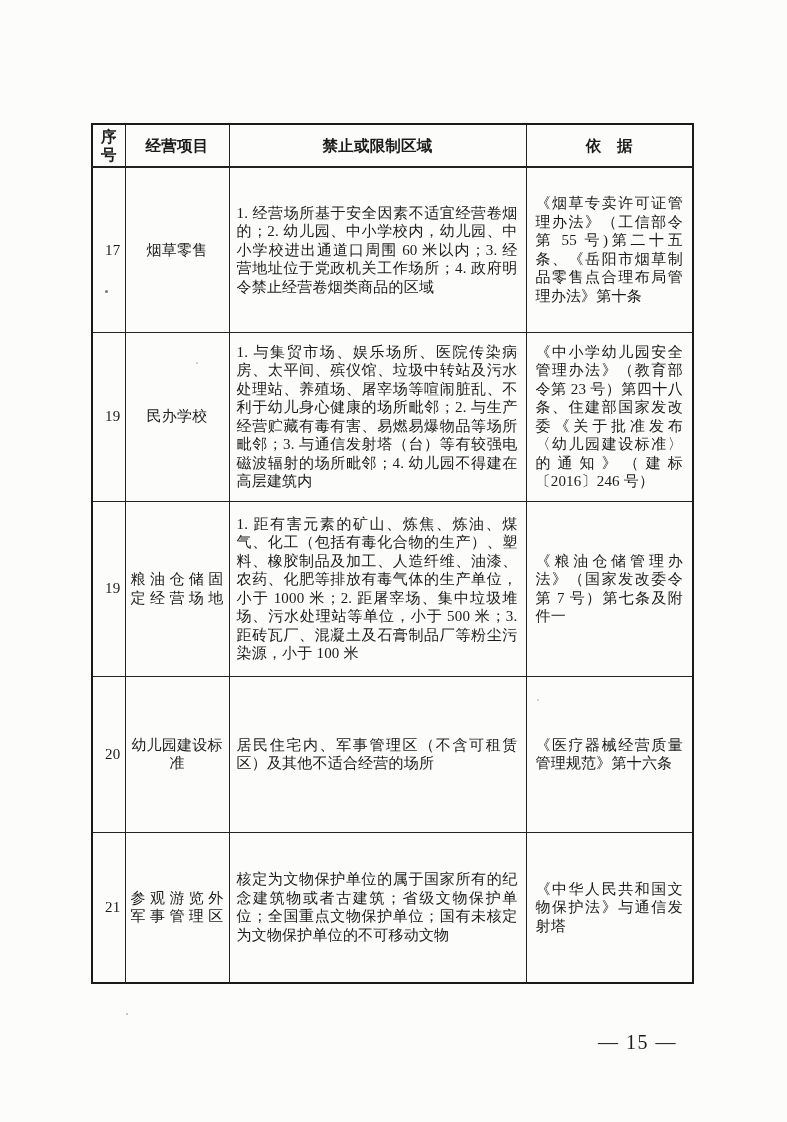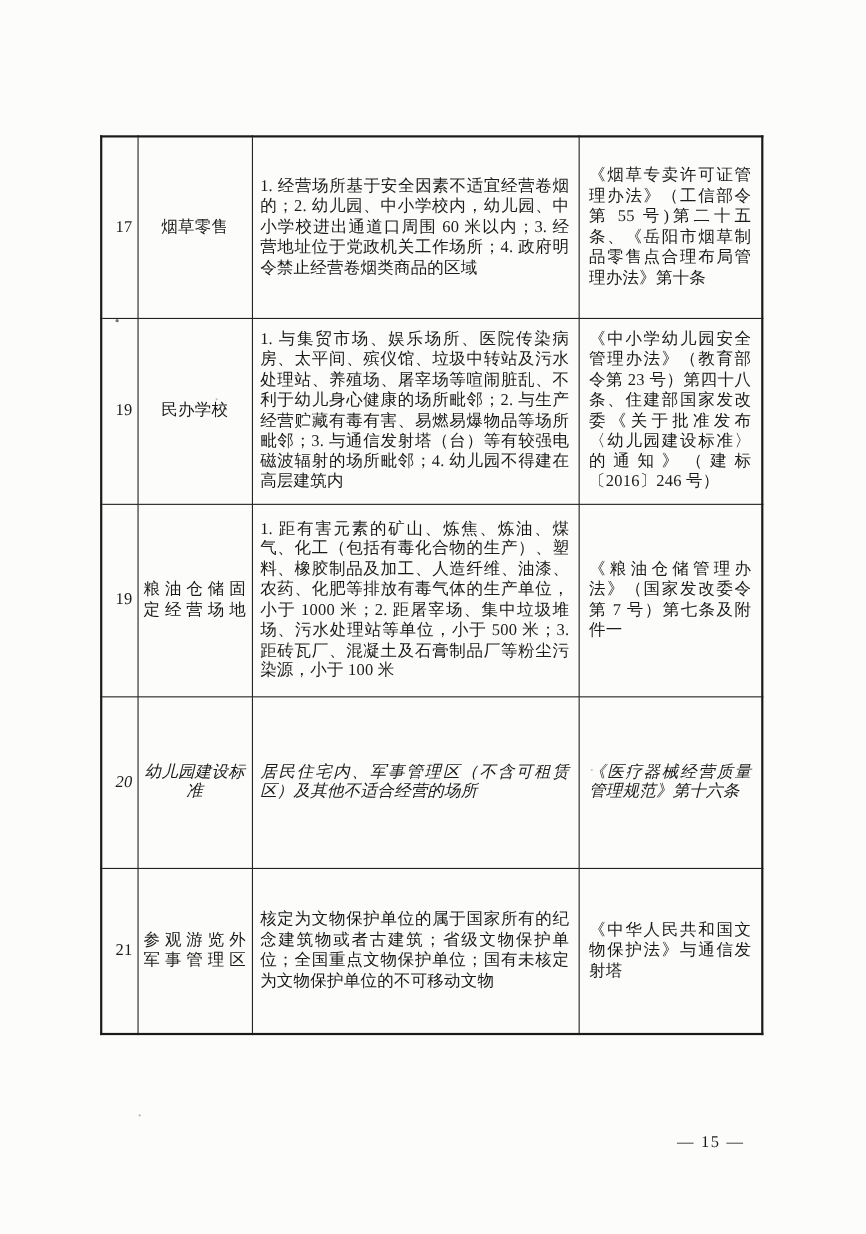--- a/index.html
+++ b/index.html
@@ -32,21 +32,21 @@
     vertical-align: middle;
     font-size: 15px;
     line-height: 18.5px;
     letter-spacing: 0.2px;
     overflow: hidden;
   }
   tr.head    { height: 43px; }
   tr.row-17  { height: 165px; }
   tr.row-18  { height: 169px; }
   tr.row-19  { height: 175px; }
-  tr.row-20  { height: 156px; font-style: italic; }
+  tr.row-20  { height: 156px; }
   tr.row-21  { height: 151px; }
   th {
     font-weight: bold;
     font-size: 15.5px;
     line-height: 18px;
     text-align: center;
     padding: 2px 1px;
     border-bottom-width: 2px;
   }
   td.c-no {
@@ -67,21 +67,21 @@
     text-align: justify;
   }
   td.c-basis {
     padding: 4px 9px;
     text-align: justify;
   }
   .page-num {
     position: absolute;
     top: 1031px;
     right: 110px;
-    font-size: 15px;
+    font-size: 20px;
     letter-spacing: 1.5px;
     color: #1b1b1b;
     white-space: nowrap;
   }
   
   .speck {
     position: absolute;
     background: #4a4a4a;
     border-radius: 50%;
     opacity: 0.75;
@@ -97,20 +97,26 @@
 <div class="sheet">
 
   <table class="main">
     <colgroup>
       <col class="w-no">
         <col class="w-item">
         <col class="w-area">
         <col class="w-basis">
     </colgroup>
     <tbody>
+      <tr class="head">
+        <th>序号</th>
+        <th>经营项目</th>
+        <th>禁止或限制区域</th>
+        <th>依　据</th>
+      </tr>
 
       <tr class="row-17">
         <td class="c-no">17</td>
         <td class="c-item">烟草零售</td>
         <td class="c-area">1. 经营场所基于安全因素不适宜经营卷烟的；2. 幼儿园、中小学校内，幼儿园、中小学校进出通道口周围 60 米以内；3. 经营地址位于党政机关工作场所；4. 政府明令禁止经营卷烟类商品的区域</td>
         <td class="c-basis">《烟草专卖许可证管理办法》（工信部令第 55 号)第二十五条、《岳阳市烟草制品零售点合理布局管理办法》第十条</td>
       </tr>
 
       <tr class="row-18">
         <td class="c-no">19</td>

